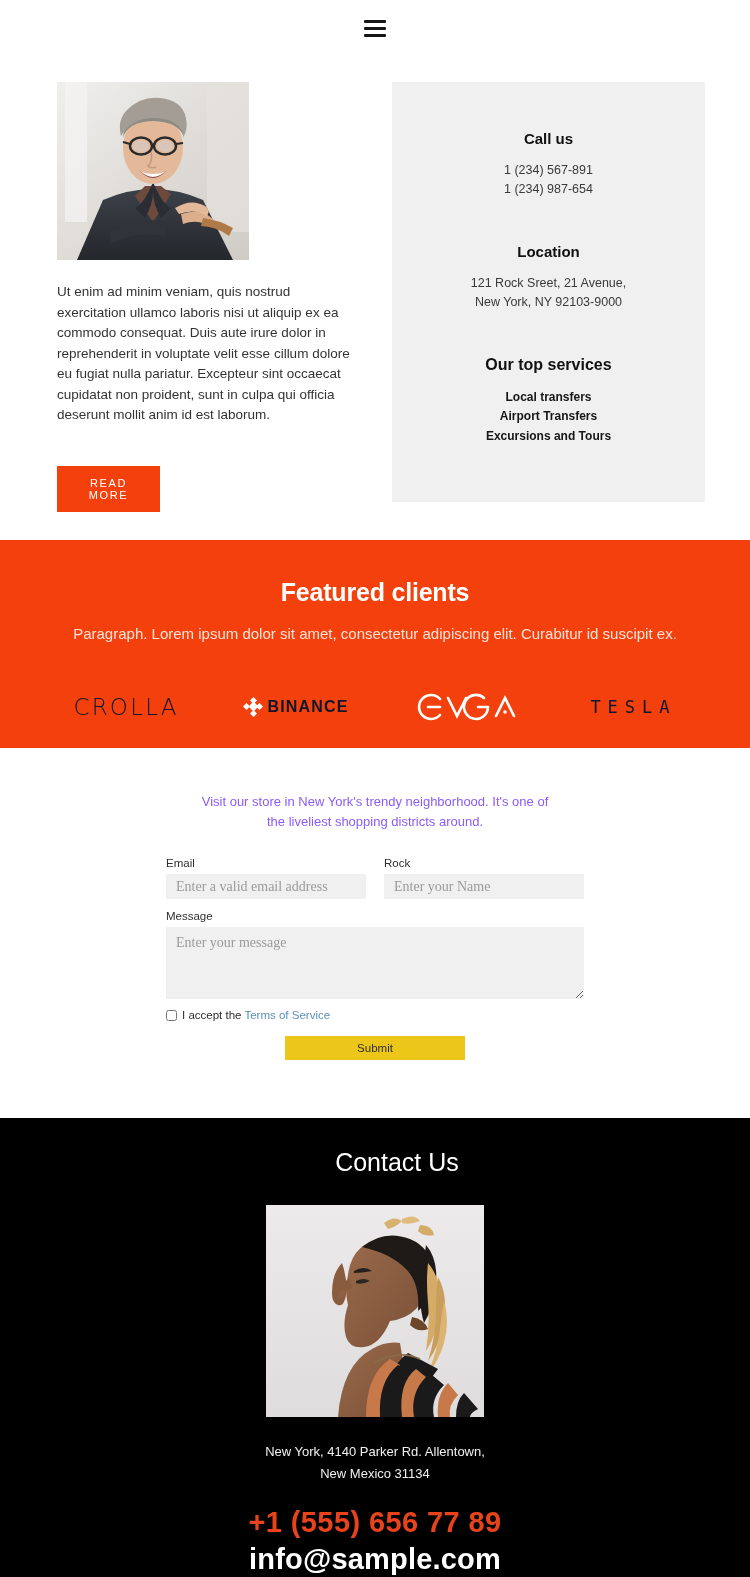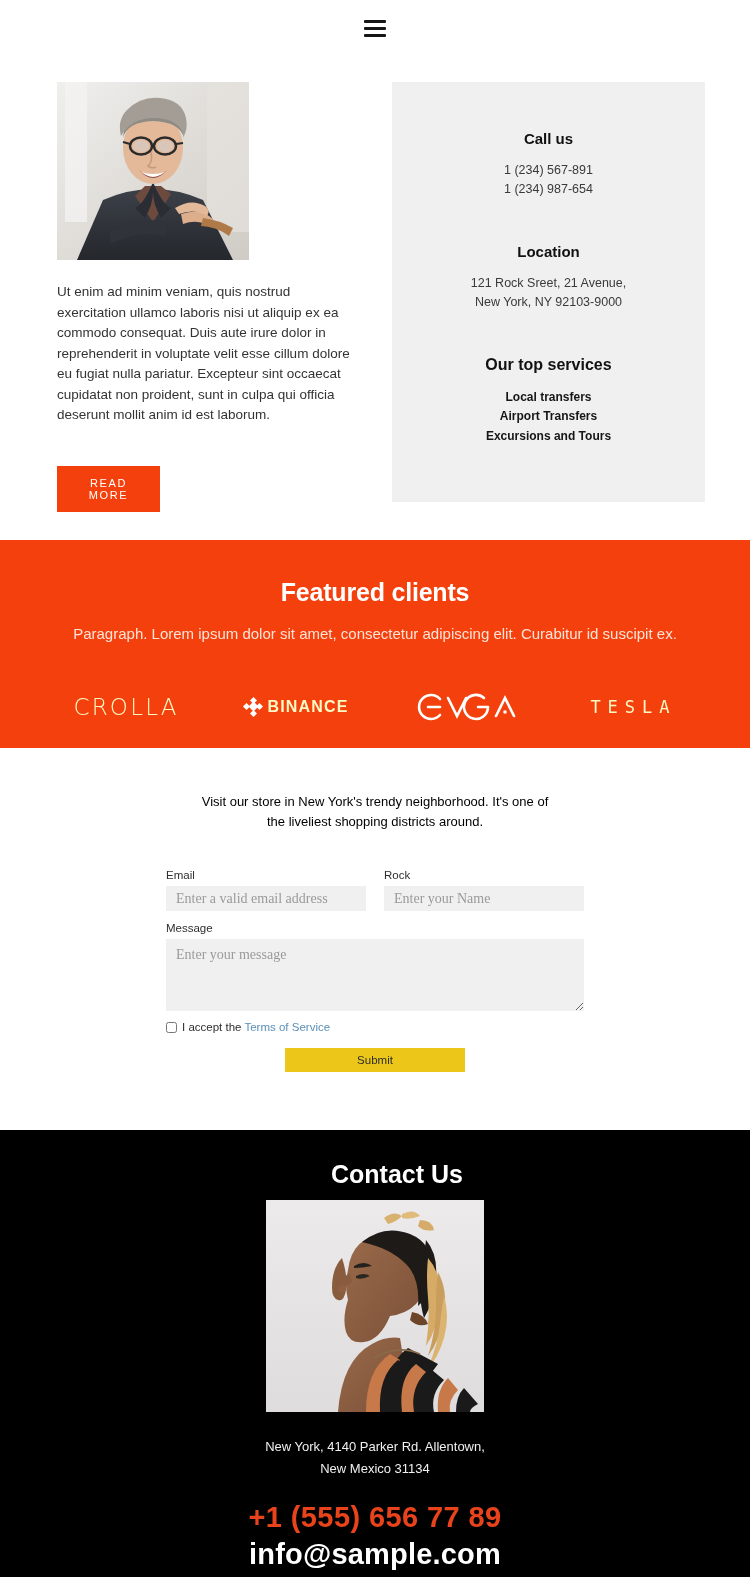--- a/index.html
+++ b/index.html
@@ -109,21 +109,21 @@
     font-size: 15px;
     color: #ffe3d8;
     margin-bottom: 48px;
   }
   .logo-row {
     display: flex;
     justify-content: space-around;
     align-items: center;
     padding: 0 40px;
   }
-  .logo { color: #fef9c3; display: flex; align-items: center; justify-content: center; }
+  .logo { color: #0f172a; display: flex; align-items: center; justify-content: center; }
   .logo-crolla {
     font-size: 23px;
     letter-spacing: 2.2px;
     font-weight: 300;
     font-family: "DejaVu Sans", sans-serif;
   }
   .logo-binance { font-size: 16px; font-weight: bold; letter-spacing: 1.2px; }
   .binance-mark {
     display: inline-block; width: 16px; height: 16px; margin-right: 6px;
     position: relative;
@@ -138,23 +138,23 @@
   .binance-mark i.l { top: 5.5px; left: -1px; }
   .binance-mark i.r { top: 5.5px; right: -1px; }
   .logo-evga { font-size: 27px; letter-spacing: 1px; font-family: "DejaVu Sans", sans-serif; }
   .logo-tesla { font-size: 17px; letter-spacing: 7px; font-family: "DejaVu Sans Mono", monospace; }
 
   
   .formsec { background: #ffffff; padding: 44px 0 58px 0; }
   .form-intro {
     text-align: center;
     font-size: 13px;
-    color: #000000;
+    color: #8b5cf6;
     line-height: 1.6;
-    margin: 0 auto 36px auto;
+    margin: 0 auto 24px auto;
     width: 400px;
   }
   .form-wrap { width: 418px; margin: 0 auto; }
   .row { display: flex; gap: 18px; }
   .field { flex: 1; }
   .field.full { width: 100%; }
   label.flabel {
     display: block;
     font-size: 11.5px;
     color: #2e2e2e;
@@ -198,22 +198,22 @@
 
   
   .dark {
     background: #000000;
     padding: 30px 0 40px 0;
     text-align: center;
     color: #ffffff;
   }
   .dark h2 {
     font-size: 25px;
-    font-weight: bold;
-    margin-bottom: 11px;
+    font-weight: normal;
+    margin-bottom: 28px;
     padding-left: 44px;
   }
   .photo-frame2 {
     width: 218px; height: 212px;
     margin: 0 auto;
     overflow: hidden;
     background: #e6e6e6;
   }
   .photo-woman { width: 218px; height: 212px; display: block; }
   .dark .addr {

